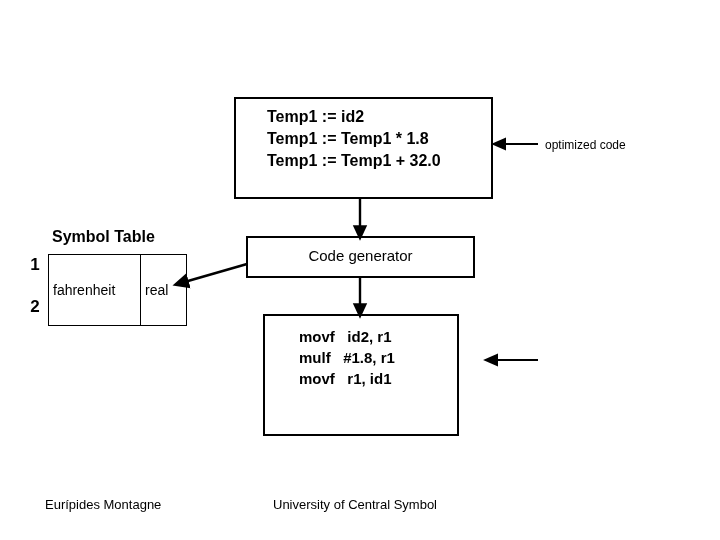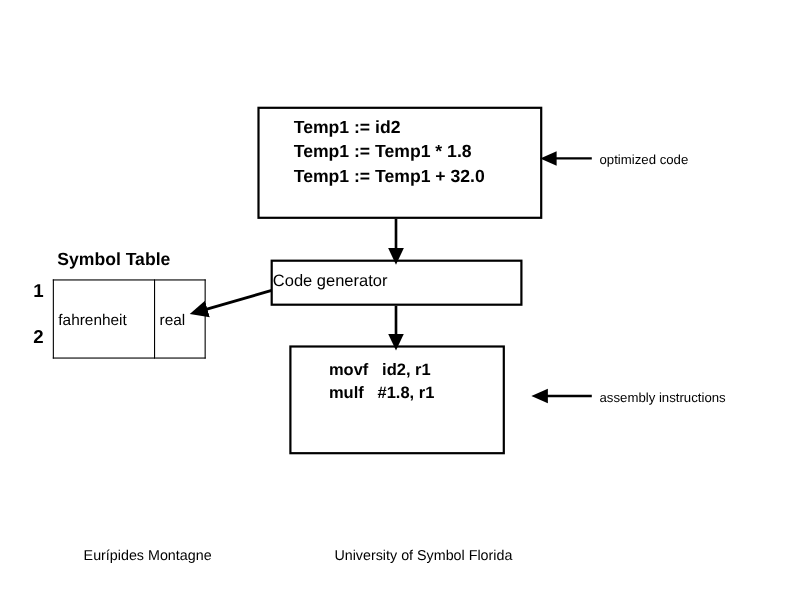--- a/index.html
+++ b/index.html
@@ -47,30 +47,31 @@
     left: 246px;
     top: 236px;
     width: 229px;
     height: 42px;
   }
   #code-gen-box .cg-label {
     position: absolute;
     left: 0;
     right: 0;
     top: 9px;
+    text-align: center;
     font-size: 15px;
     white-space: pre;
   }
 
   
   #asm-box {
     left: 263px;
     top: 314px;
     width: 196px;
-    height: 99px;
+    height: 122px;
     padding: 10px 0 0 34px;
   }
   #asm-box .asm-line {
     font-size: 15px;
     font-weight: bold;
     line-height: 21px;
     white-space: pre;
   }
 
   
@@ -132,21 +133,20 @@
     white-space: pre;
   }
   #annotation-optimized { left: 545px; top: 138px; text-align: right; }
   #annotation-assembly  { left: 545px; top: 354px; }
 
   
   .footer-text {
     position: absolute;
     font-size: 13px;
     white-space: pre;
-    margin-left: 31px;
   }
   #footer-author { left: 45px;  top: 497px; }
   #footer-org    { left: 273px; top: 497px; }
 </style>
 </head>
 <body>
 
 <div id="slide">
 
   <div class="box" id="opt-code-box">
@@ -155,20 +155,21 @@
     <div class="code-line">Temp1 := Temp1 + 32.0</div>
   </div>
 
   <div class="box" id="code-gen-box">
     <div class="cg-label">Code generator</div>
   </div>
 
   <div class="box" id="asm-box">
     <div class="asm-line">movf   id2, r1</div>
     <div class="asm-line">mulf   #1.8, r1</div>
+    <div class="asm-line">movf   r1, id1</div>
   </div>
 
   <div id="symbol-table-title">Symbol Table</div>
 
   <div class="row-number" id="row-number-1">1</div>
   <div class="row-number" id="row-number-2">2</div>
 
   <table id="symbol-table">
     <tbody>
       <tr>
@@ -196,18 +197,17 @@
     <line x1="360" y1="278" x2="360" y2="311" stroke="#000000" stroke-width="2.4" marker-end="url(#arrowhead-down)"></line>
 
     <line x1="247" y1="264" x2="181" y2="283" stroke="#000000" stroke-width="2.6" marker-end="url(#arrowhead-diag)"></line>
 
     <line x1="538" y1="144" x2="499" y2="144" stroke="#000000" stroke-width="2.2" marker-end="url(#arrowhead-left)"></line>
 
     <line x1="538" y1="360" x2="491" y2="360" stroke="#000000" stroke-width="2.2" marker-end="url(#arrowhead-left)"></line>
   </svg>
 
   <div class="annotation" id="annotation-optimized">optimized code</div>
-  <div class="annotation" id="annotation-assembly">assembly instructions</div>
 
   <div class="footer-text" id="footer-author">Eurípides Montagne</div>
-  <div class="footer-text" id="footer-org">University of Symbol Florida</div>
+  <div class="footer-text" id="footer-org">University of Central Symbol</div>
 
 </div>
 
 </body></html>

